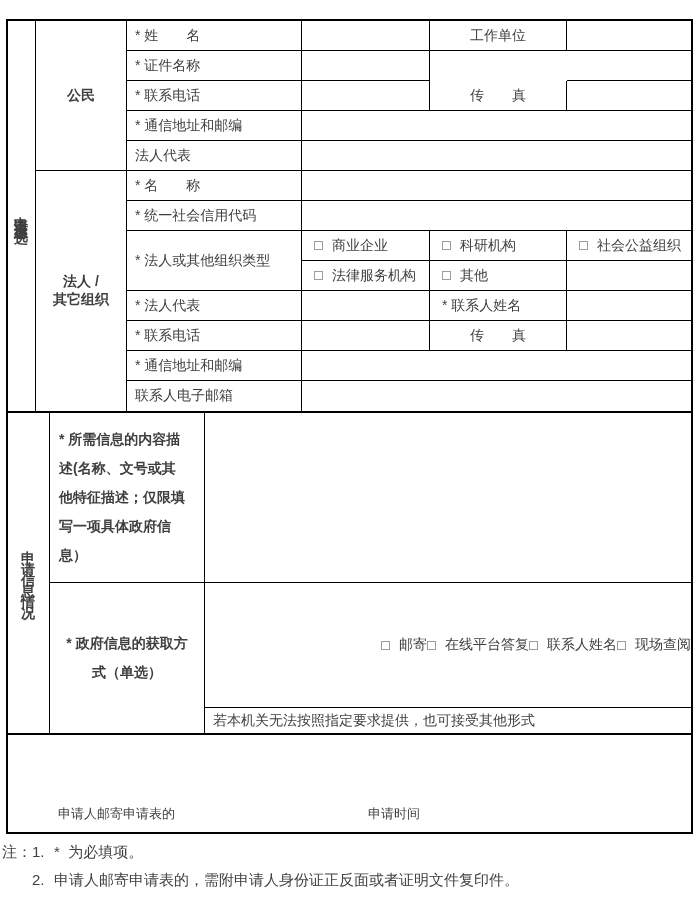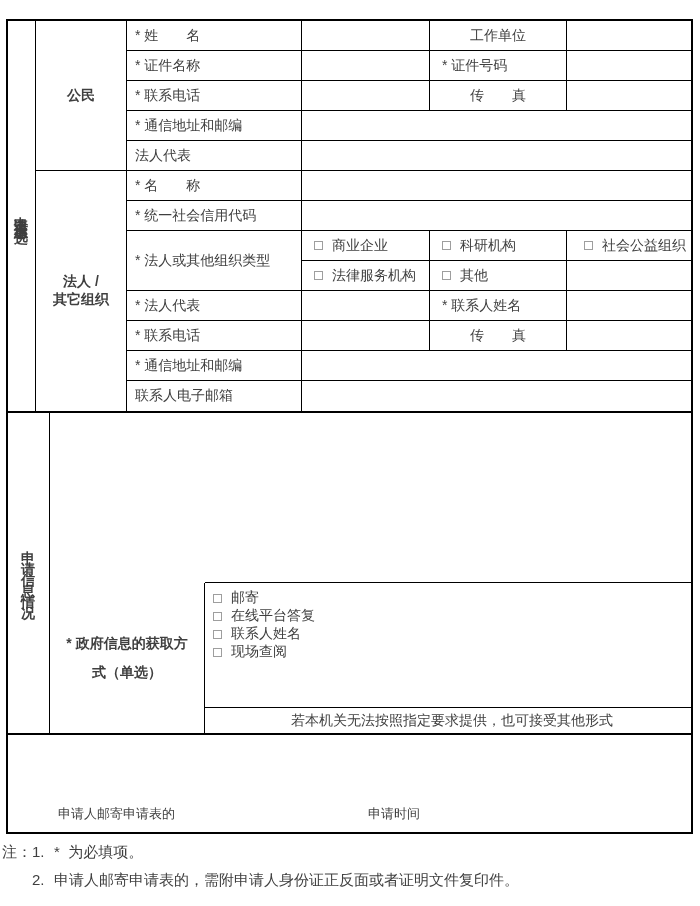--- a/index.html
+++ b/index.html
@@ -24,21 +24,21 @@
     grid-template-rows:170px 125px 25px;
     border-top:2px solid #000;
   }
   .sig-section {
     position:relative; height:99px; border-top:2px solid #000;
   }
   .cell {
     border-right:1px solid #000; border-bottom:1px solid #000;
     display:flex; align-items:center; overflow:hidden;
   }
-  .br0 { border-right:none;justify-content:center; }
+  .br0 { border-right:none; }
   .bb0 { border-bottom:none; }
   .lbl { padding-left:8px; }
   .ctr { justify-content:center; text-align:center; }
   .lbl2 { padding-left:12px; }
   .pre { white-space:pre-line; }
   .bold { font-weight:700; }
   .vhead {
     justify-content:center;
     writing-mode:vertical-rl; text-orientation:mixed;
   }
@@ -46,21 +46,21 @@
   .vhead.sp2 { letter-spacing:11px; }
   .cb {
     flex:0 0 auto; width:9px; height:9px;
     border:1px solid #9e9e9e; background:#fff;
     margin-right:9px; display:inline-block;
   }
   .opt { padding-left:12px; }
   .desc-lbl { padding:10px 16px 10px 9px; line-height:29px; align-items:center; }
   .dlv-lbl { padding:0 10px; line-height:29px; }
   .options-cell {
-    flex-direction:column; align-items:stretch; justify-content:flex-start;
+    flex-direction:row; align-items:stretch; justify-content:flex-end;
     padding:6px 0 6px 8px;
   }
   .option-row { display:flex; align-items:center; }
   .note-row { padding-left:8px; }
   .sig-label { position:absolute; bottom:9px; font-size:13px; }
   .sig-label.s1 { left:50px; }
   .sig-label.s2 { left:360px; }
   .notes {
     position:absolute; left:2px; top:838px; width:690px;
     display:flex; font-size:15px; line-height:28px;
@@ -83,21 +83,20 @@
     <div class="cell ctr bold pre bb0" style="grid-area:6/2/14/3">法人 /
 其它组织</div>
 
     <div class="cell lbl" style="grid-area:1/3/2/4">* 姓　　名</div>
     <div class="cell" style="grid-area:1/4/2/5"></div>
     <div class="cell ctr" style="grid-area:1/5/2/6">工作单位</div>
     <div class="cell br0" style="grid-area:1/6/2/7"></div>
 
     <div class="cell lbl" style="grid-area:2/3/3/4">* 证件名称</div>
     <div class="cell" style="grid-area:2/4/3/5"></div>
-    <div class="cell lbl2" style="grid-area:2/5/3/6">* 证件号码</div>
     <div class="cell br0" style="grid-area:2/6/3/7"></div>
 
     <div class="cell lbl" style="grid-area:3/3/4/4">* 联系电话</div>
     <div class="cell" style="grid-area:3/4/4/5"></div>
     <div class="cell ctr" style="grid-area:3/5/4/6">传　　真</div>
     <div class="cell br0" style="grid-area:3/6/4/7"></div>
 
     <div class="cell lbl" style="grid-area:4/3/5/4">* 通信地址和邮编</div>
     <div class="cell br0" style="grid-area:4/4/5/7"></div>
 
@@ -147,20 +146,21 @@
     <div class="cell lbl" style="grid-area:12/3/13/4">* 通信地址和邮编</div>
     <div class="cell br0" style="grid-area:12/4/13/7"></div>
 
     <div class="cell lbl bb0" style="grid-area:13/3/14/4">联系人电子邮箱</div>
     <div class="cell br0 bb0" style="grid-area:13/4/14/7"></div>
   </div>
 
   <div class="grid-mid">
     <div class="cell vhead sp2 bold bb0" style="grid-area:1/1/4/2">申请信息情况</div>
 
+    <div class="cell desc-lbl bold" style="grid-area:1/2/2/3">* 所需信息的内容描述(名称、文号或其他特征描述；仅限填写一项具体政府信息）</div>
     <div class="cell br0" style="grid-area:1/3/2/4"></div>
 
     <div class="cell ctr dlv-lbl bold bb0" style="grid-area:2/2/4/3">* 政府信息的获取方式（单选）</div>
 
     <div class="cell br0 options-cell" style="grid-area:2/3/3/4">
       <div class="option-row">
         <span class="cb"></span>
         <span>邮寄</span>
       </div>
       <div class="option-row">

